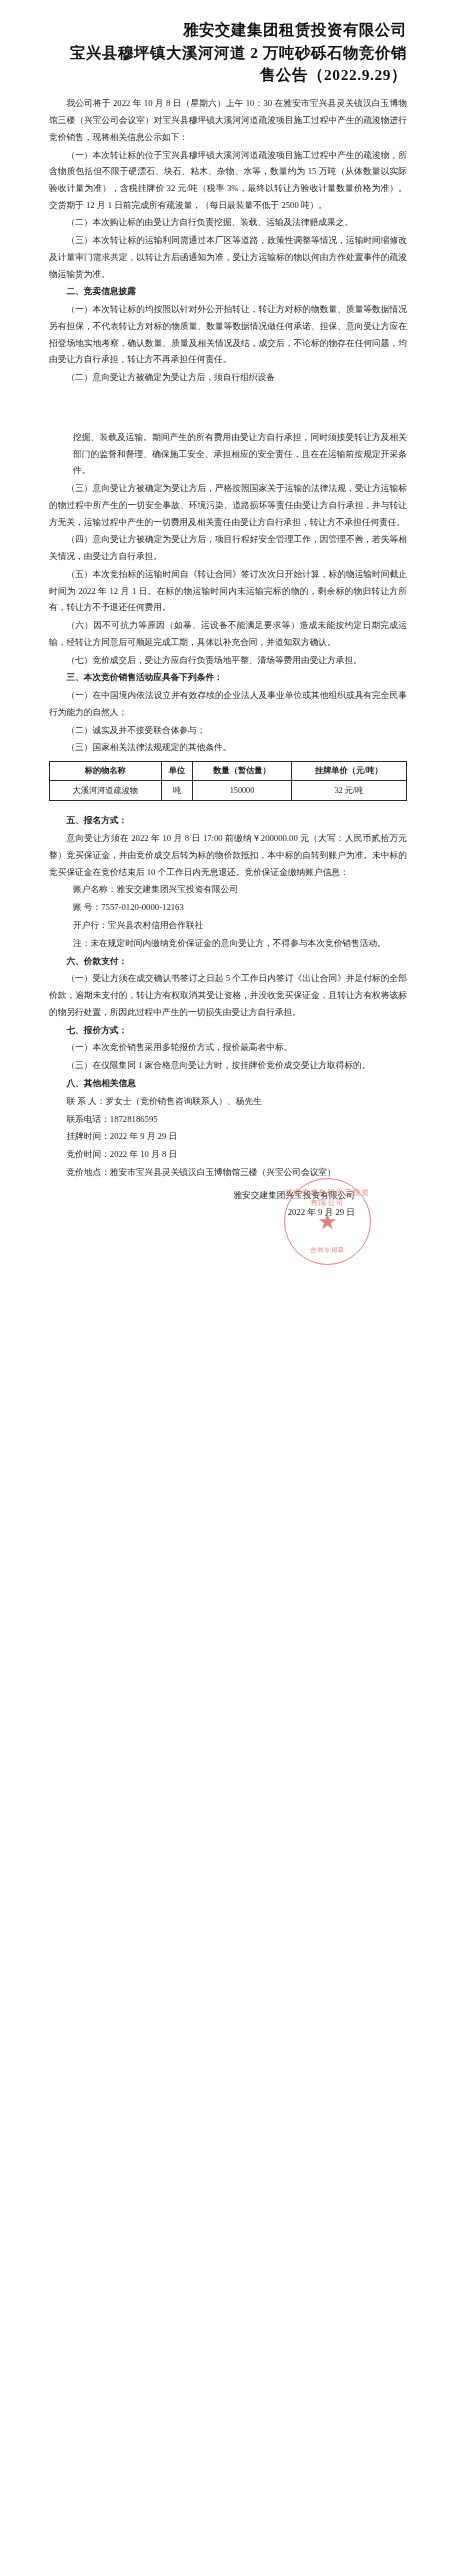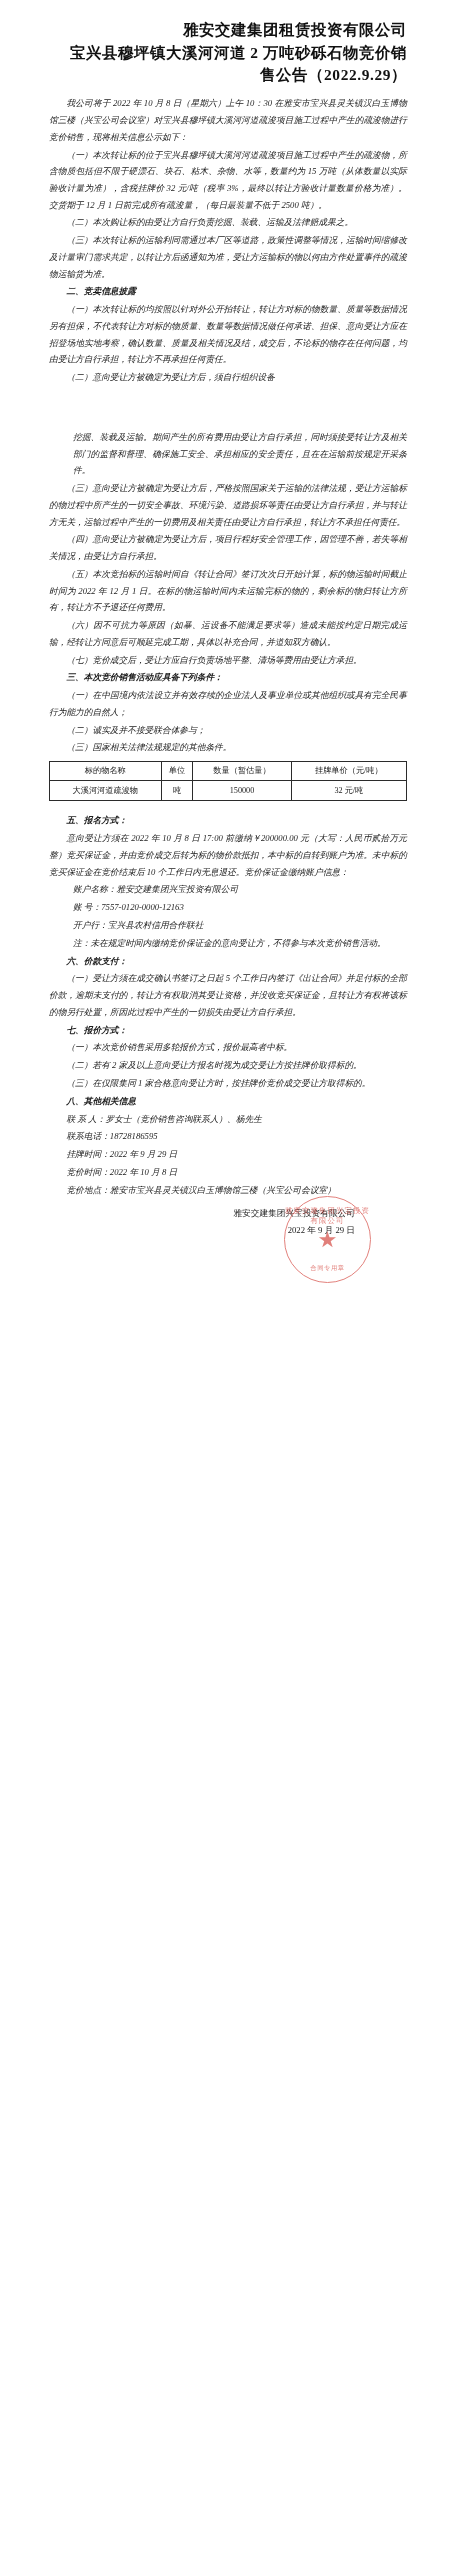--- a/index.html
+++ b/index.html
@@ -55,21 +55,20 @@
     padding: 9px 49px 0 49px;
   }
   p.para {
     margin: 0 0 1.1px 0;
     font-size: 8.7px;
     line-height: 1.92;
     text-align: justify;
     text-justify: inter-ideograph;
     text-indent: 2em;
     color: #1c1c1c;
-    font-style: italic;
   }
   p.para.noindent {
     text-indent: 0;
     margin-left: 24px;
   }
   p.para.sec {
     text-indent: 2em;
     font-weight: bold;
   }
 
@@ -85,21 +84,21 @@
   }
   table.price-table th,
   table.price-table td {
     border: 0.6px solid #2b2b2b;
     text-align: center;
     padding: 2.8px 1.1px;
     font-weight: normal;
     color: #1c1c1c;
   }
   table.price-table th {
-    font-weight: normal;
+    font-weight: bold;
   }
 
   
   .col-gap {
     height: 33px;
   }
 
   
   .sign-block {
     padding: 5.7px 49px 0 49px;
@@ -221,21 +220,20 @@
     <p class="para noindent">账户名称：雅安交建集团兴宝投资有限公司</p>
     <p class="para noindent">账    号：7557-0120-0000-12163</p>
     <p class="para noindent">开户行：宝兴县农村信用合作联社</p>
     <p class="para noindent">注：未在规定时间内缴纳竞价保证金的意向受让方，不得参与本次竞价销售活动。</p>
 
     <p class="para sec">六、价款支付：</p>
     <p class="para">（一）受让方须在成交确认书签订之日起 5 个工作日内签订《出让合同》并足付标的全部价款，逾期未支付的，转让方有权取消其受让资格，并没收竞买保证金，且转让方有权将该标的物另行处置，所因此过程中产生的一切损失由受让方自行承担。</p>
 
     <p class="para sec">七、报价方式：</p>
     <p class="para">（一）本次竞价销售采用多轮报价方式，报价最高者中标。</p>
-    <p class="para">（二）若有 2 家及以上意向受让方报名时视为成交受让方按挂牌价取得标的。</p>
     <p class="para">（三）在仅限集同 1 家合格意向受让方时，按挂牌价竞价成交受让方取得标的。</p>
 
     <p class="para sec">八、其他相关信息</p>
     <p class="para">联 系 人：罗女士（竞价销售咨询联系人）、杨先生</p>
     <p class="para">联系电话：18728186595</p>
     <p class="para">挂牌时间：2022 年 9 月 29 日</p>
     <p class="para">竞价时间：2022 年 10 月 8 日</p>
     <p class="para">竞价地点：雅安市宝兴县灵关镇汉白玉博物馆三楼（兴宝公司会议室）</p>
   </div>
 

